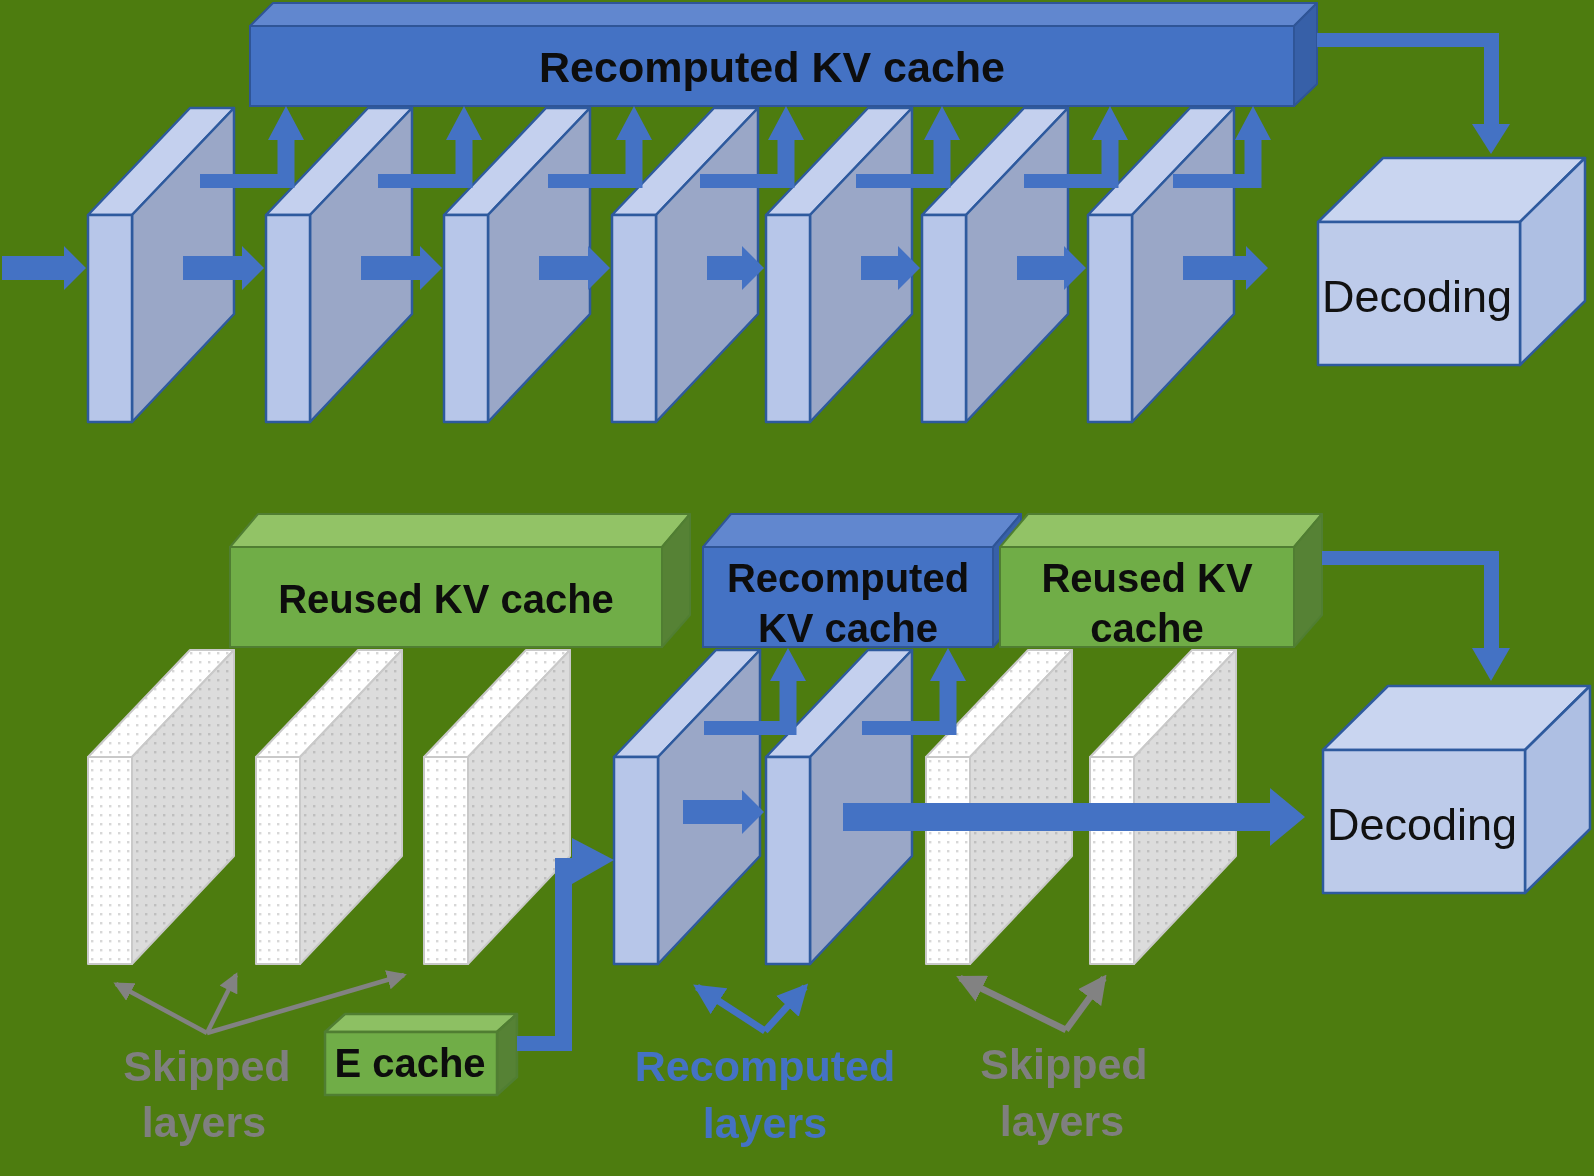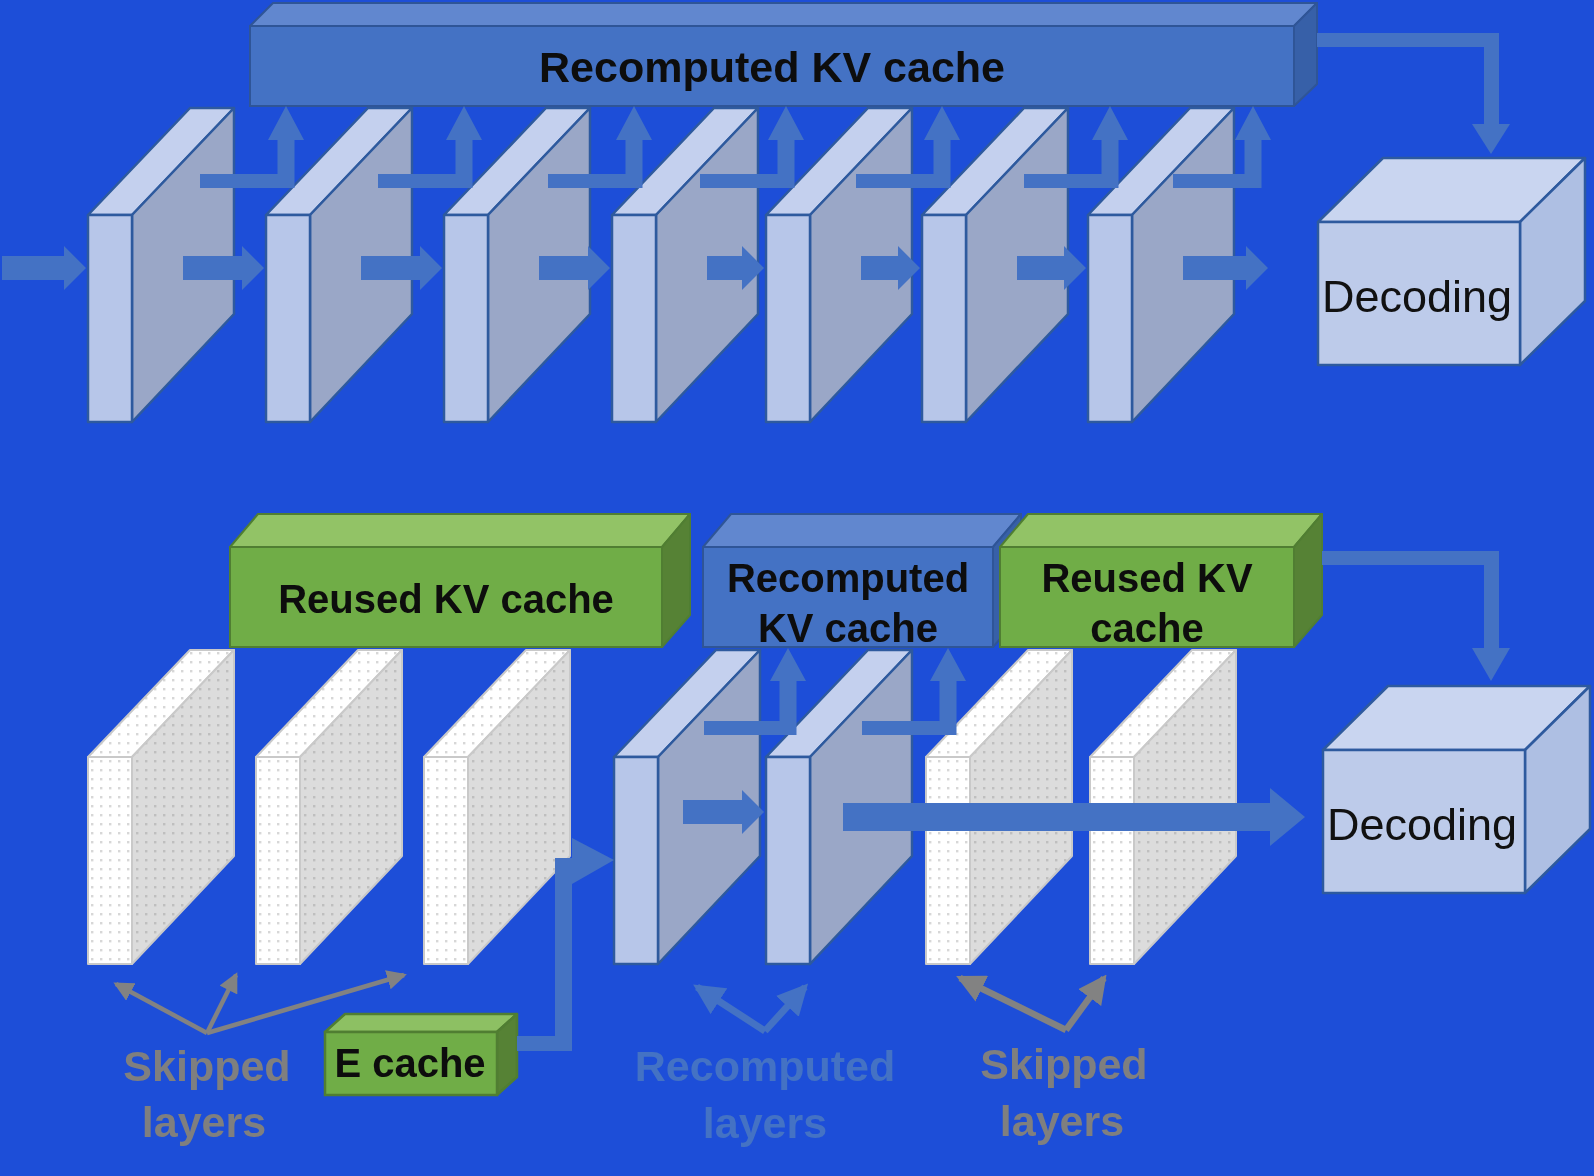--- a/index.html
+++ b/index.html
@@ -1,16 +1,16 @@
 <!DOCTYPE html>
 <html><head>
 <meta charset="utf-8">
 <style>
   html,body{margin:0;padding:0;background:#000;}
-  .stage{position:relative;width:1594px;height:1176px;background:#1d4ed8;overflow:hidden;
+  .stage{position:relative;width:1594px;height:1176px;background:#4d7c0f;overflow:hidden;
          font-family:"Liberation Sans", sans-serif;}
   svg text{font-family:"Liberation Sans", sans-serif;}
   .bar-label{font-weight:bold;fill:#0d0d0d;}
   .cube-label{fill:#111;}
   .note-gray{font-weight:bold;fill:#7f7f7f;}
   .note-blue{font-weight:bold;fill:#4472C4;}
 </style>
 </head>
 <body>
 

